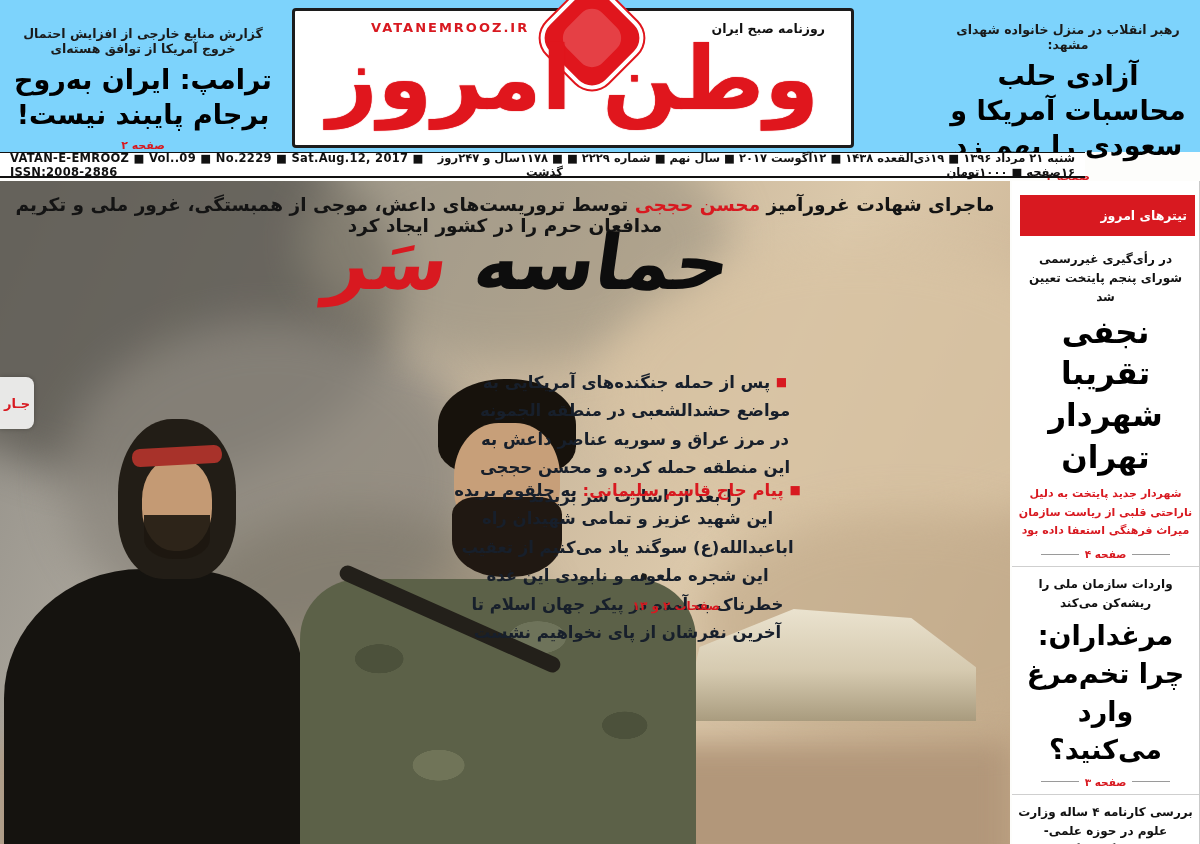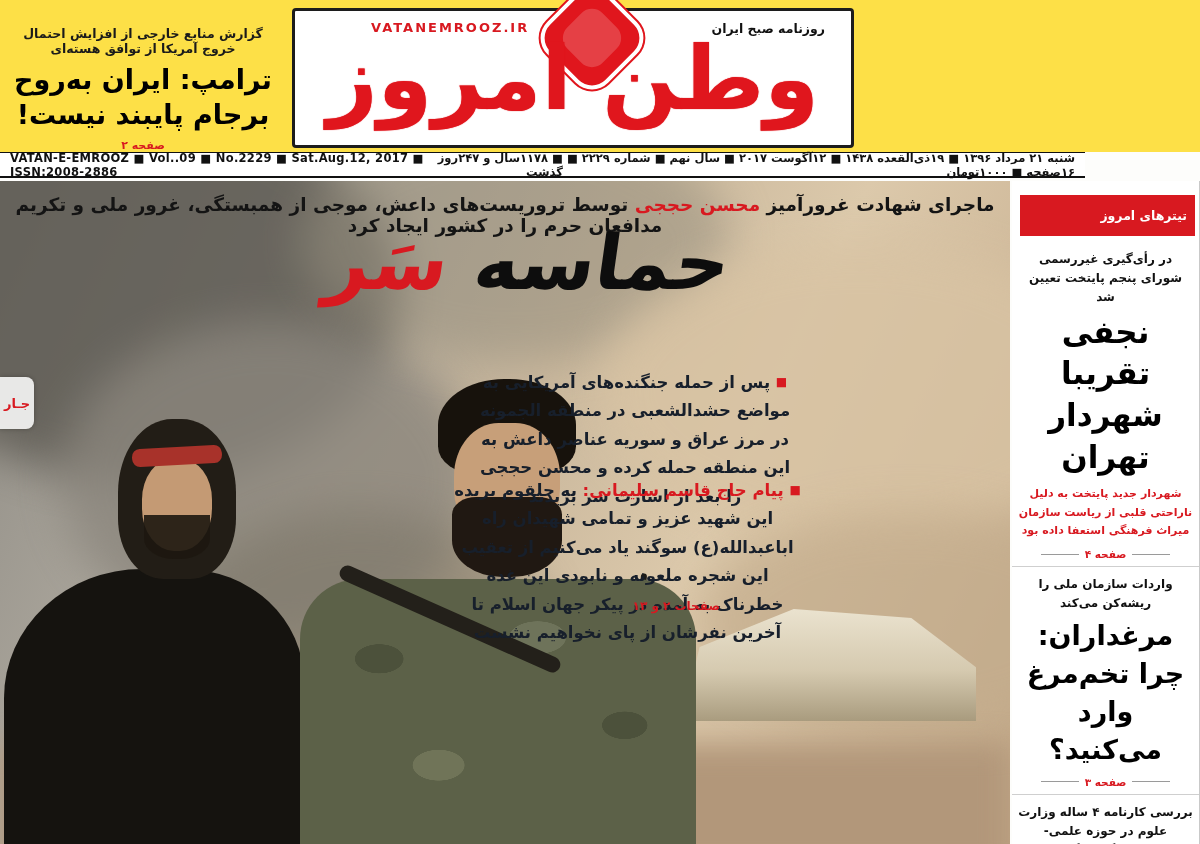--- a/index.html
+++ b/index.html
@@ -1,19 +1,19 @@
 <!DOCTYPE html>
 <html lang="fa"><head>
 <meta charset="utf-8">
 <style>
   html,body{margin:0;padding:0;background:#e9e7e2;}
   .page{position:relative;width:1200px;height:844px;margin:0 auto;background:#fdfdfb;
         font-family:"DejaVu Sans","Liberation Sans",sans-serif;overflow:hidden;color:#111;}
   
-  .masthead{position:absolute;top:0;left:0;width:1200px;height:152px;background:#fde047;}
+  .masthead{position:absolute;top:0;left:0;width:1200px;height:152px;background:#7dd3fc;}
   .story-left{position:absolute;top:26px;left:6px;width:274px;text-align:center;direction:rtl;}
   .story-right{position:absolute;top:22px;left:942px;width:252px;text-align:center;direction:rtl;}
   .m-kicker{font-size:12.5px;font-weight:bold;color:#1a1a1a;margin-bottom:6px;}
   .m-headline{font-size:27px;font-weight:900;line-height:1.3;color:#000;letter-spacing:-.5px;}
   .m-page{font-size:11px;font-weight:bold;color:#d81920;margin-top:7px;}
   .logo-box{position:absolute;top:8px;left:292px;width:540px;height:134px;border:3px solid #1c1c1c;
             border-radius:4px;background:#fff;padding-left:16px;}
   .logo-site{position:absolute;top:9px;left:76px;font-size:13px;font-weight:bold;color:#d81920;letter-spacing:2px;}
   .logo-tagline{position:absolute;top:10px;right:26px;font-size:12.5px;font-weight:bold;color:#111;
                 letter-spacing:5px;direction:rtl;}
@@ -120,20 +120,25 @@
       <div class="m-page">صفحه ۲</div>
     </div>
 
     <div class="logo-box">
       <span class="ornament"></span>
       <span class="logo-site">VATANEMROOZ.IR</span>
       <span class="logo-tagline">روزنامه صبح ایران</span>
       <div class="logo-name">وطن امروز</div>
     </div>
 
+    <div class="story-right">
+      <div class="m-kicker">رهبر انقلاب در منزل خانواده شهدای مشهد:</div>
+      <div class="m-headline">آزادی حلب محاسبات آمریکا و سعودی را بهم زد</div>
+      <div class="m-page">صفحه ۲</div>
+    </div>
   </header>
 
   <div class="date-strip">
     <span class="ds-latin">VATAN-E-EMROOZ ■ Vol..09 ■ No.2229 ■ Sat.Aug.12, 2017 ■ ISSN:2008-2886</span>
     <span class="ds-counter">■ ۱۱۷۸سال و ۲۴۷روز گذشت</span>
     <span class="ds-persian">شنبه ۲۱ مرداد ۱۳۹۶ ■ ۱۹ذی‌القعده ۱۴۳۸ ■ ۱۲آگوست ۲۰۱۷ ■ سال نهم ■ شماره ۲۲۲۹ ■ ۱۶صفحه ■ ۱۰۰۰تومان</span>
   </div>
 
   <section class="photo">
     <div class="blob smoke-a"></div>

